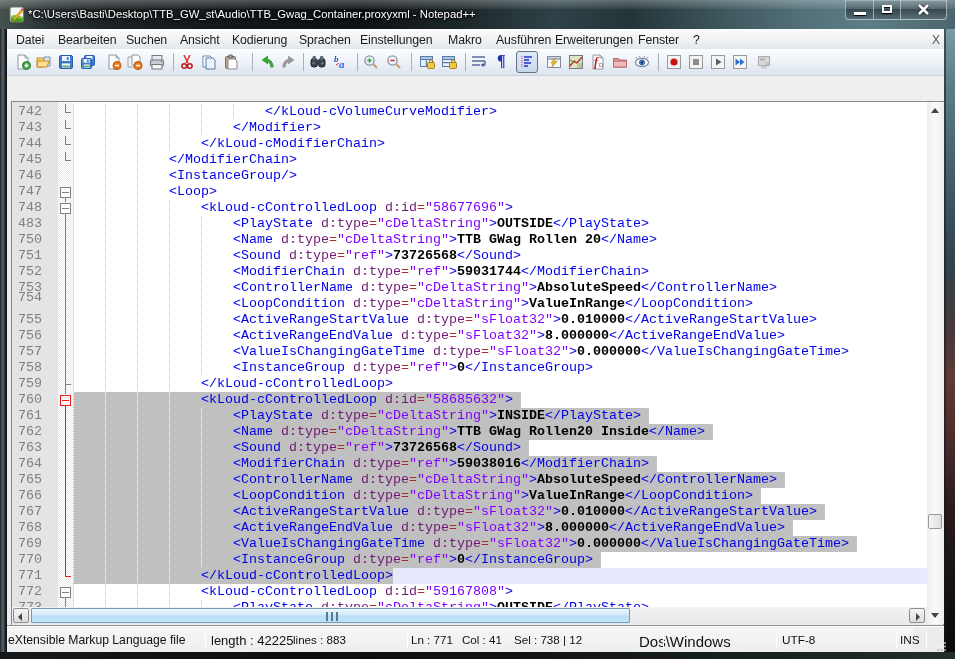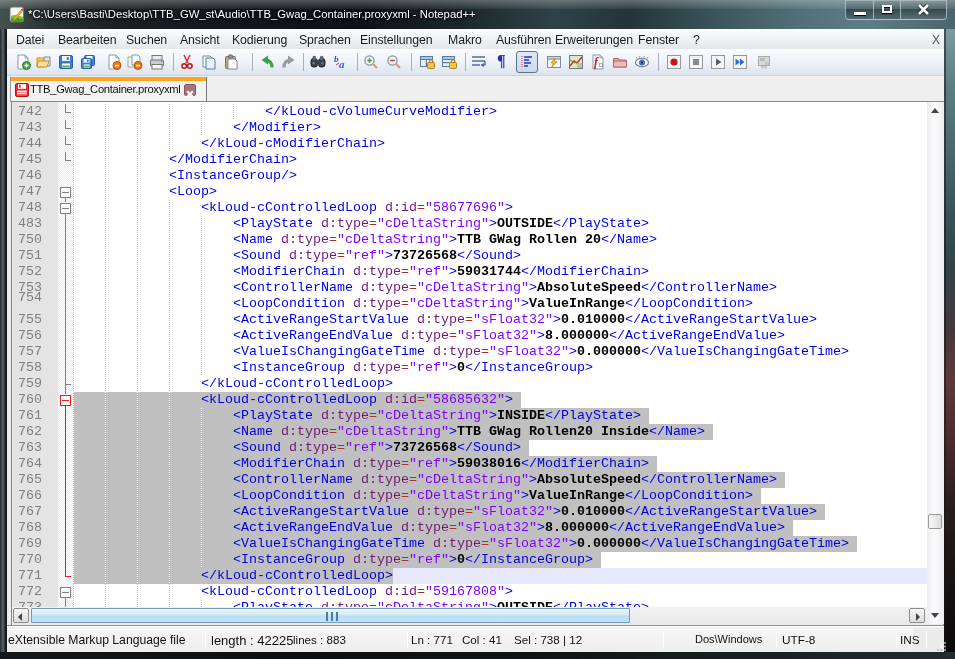--- a/index.html
+++ b/index.html
@@ -275,35 +275,20 @@
         <div style="position:absolute;left:166px;top:4px;width:1px;height:18px;background:#a9aeb8"></div>
         <div style="position:absolute;left:245px;top:4px;width:1px;height:18px;background:#a9aeb8"></div>
         <div style="position:absolute;left:296px;top:4px;width:1px;height:18px;background:#a9aeb8"></div>
         <div style="position:absolute;left:350px;top:4px;width:1px;height:18px;background:#a9aeb8"></div>
         <div style="position:absolute;left:404px;top:4px;width:1px;height:18px;background:#a9aeb8"></div>
         <div style="position:absolute;left:458px;top:4px;width:1px;height:18px;background:#a9aeb8"></div>
         <div style="position:absolute;left:651px;top:4px;width:1px;height:18px;background:#a9aeb8"></div>
       </div>
   <div id="tabbar"></div>
   <div id="tabline"></div>
-  <div id="tab">
-    <div id="taborange"></div>
-    <svg style="position:absolute;left:4px;top:6px" width="14" height="14" viewBox="0 0 14 14">
-          <rect x=".5" y=".5" width="13" height="13" rx="1.5" fill="#e03030" stroke="#b01818"></rect>
-          <rect x="3" y="1.2" width="8" height="4.6" fill="#fff"></rect>
-          <rect x="4" y="1.8" width="1.6" height="3" fill="#e03030"></rect>
-          <rect x="2.2" y="7" width="9.6" height="5.8" fill="#e86060"></rect>
-          <rect x="2.2" y="7.8" width="9.6" height="1.1" fill="#fff"></rect>
-          <rect x="2.2" y="9.8" width="9.6" height="1.1" fill="#fff"></rect>
-        </svg>
-    <div id="tabtext">TTB_Gwag_Container.proxyxml</div>
-    <div id="tabx"><svg width="10" height="10" viewBox="0 0 10 10">
-            <path d="M2.2 2.2l5.6 5.6M7.8 2.2L2.2 7.8" stroke="#fdfdfd" stroke-width="2"></path>
-          </svg></div>
-  </div>
   <div id="editor">
     <div style="position:absolute;left:61px;top:290px;width:448px;height:16px;background:#c0c0c0"></div>
         <div style="position:absolute;left:61px;top:306px;width:576px;height:16px;background:#c0c0c0"></div>
         <div style="position:absolute;left:61px;top:322px;width:640px;height:16px;background:#c0c0c0"></div>
         <div style="position:absolute;left:61px;top:338px;width:456px;height:16px;background:#c0c0c0"></div>
         <div style="position:absolute;left:61px;top:354px;width:584px;height:16px;background:#c0c0c0"></div>
         <div style="position:absolute;left:61px;top:370px;width:712px;height:16px;background:#c0c0c0"></div>
         <div style="position:absolute;left:61px;top:386px;width:688px;height:16px;background:#c0c0c0"></div>
         <div style="position:absolute;left:61px;top:402px;width:752px;height:16px;background:#c0c0c0"></div>
         <div style="position:absolute;left:61px;top:418px;width:720px;height:16px;background:#c0c0c0"></div>
@@ -438,21 +423,21 @@
         </div>
   </div>
   <div id="statusline"></div>
   <div id="statusbar">
         <div class="sbtxt" style="left:1px;font-size:12.2px">eXtensible Markup Language file</div>
         <div class="sbtxt" style="left:204px;font-size:13px">length : 42225</div>
         <div class="sbtxt" style="left:286px;font-size:11.6px">lines : 883</div>
         <div class="sbtxt" style="left:404px;font-size:11.6px">Ln : 771</div>
         <div class="sbtxt" style="left:455px;font-size:11.6px">Col : 41</div>
         <div class="sbtxt" style="left:507px;font-size:11.6px">Sel : 738 | 12</div>
-        <div class="sbtxt" style="left:688px;font-size:11px">Dos\Windows</div>
+        <div class="sbtxt" style="left:632px;font-size:15px">Dos\Windows</div>
         <div class="sbtxt" style="left:775px;font-size:11.8px">UTF-8</div>
         <div class="sbtxt" style="left:893px;font-size:11.8px">INS</div>
         <div class="sbsep" style="left:198px"></div>
         <div class="sbsep" style="left:400px"></div>
         <div class="sbsep" style="left:656px"></div>
         <div class="sbsep" style="left:769px"></div>
         <div class="sbsep" style="left:889px"></div>
         <div class="sbsep" style="left:919px"></div>
         <svg style="position:absolute;left:930px;top:13px" width="10" height="10">
           <path d="M9 1v8H1z" fill="none"></path>

